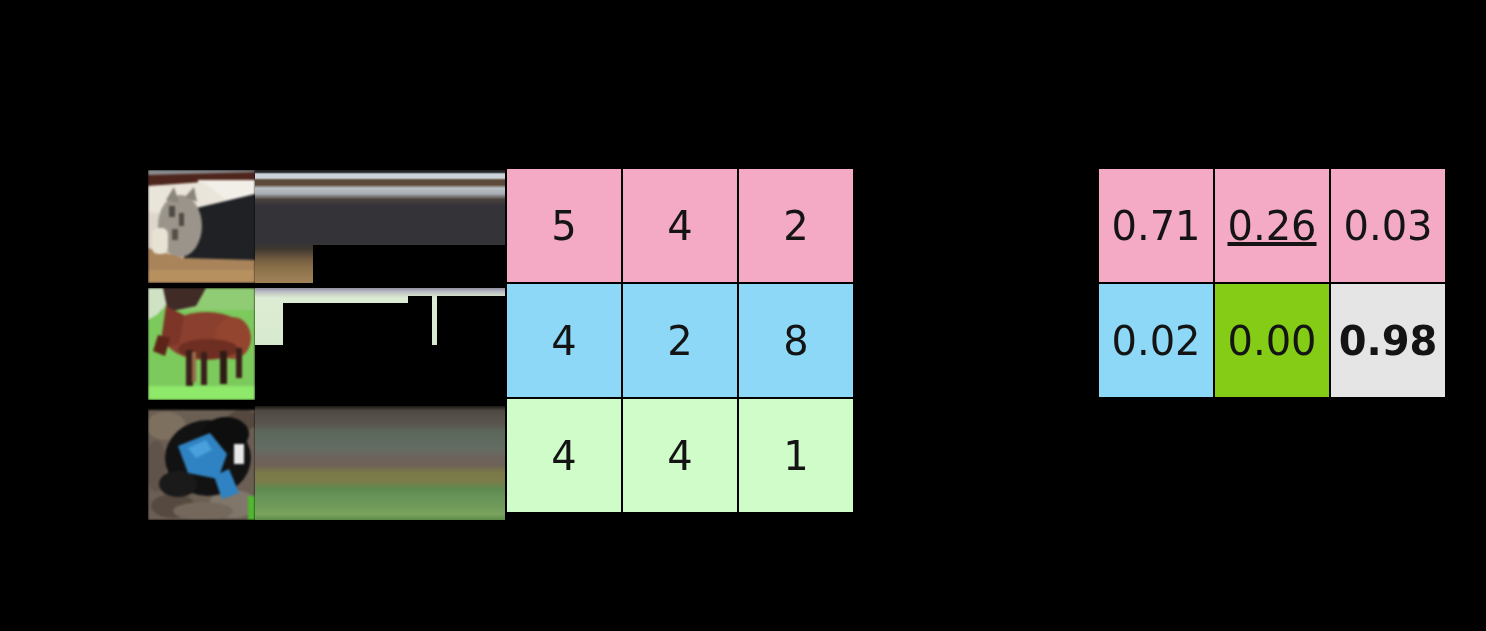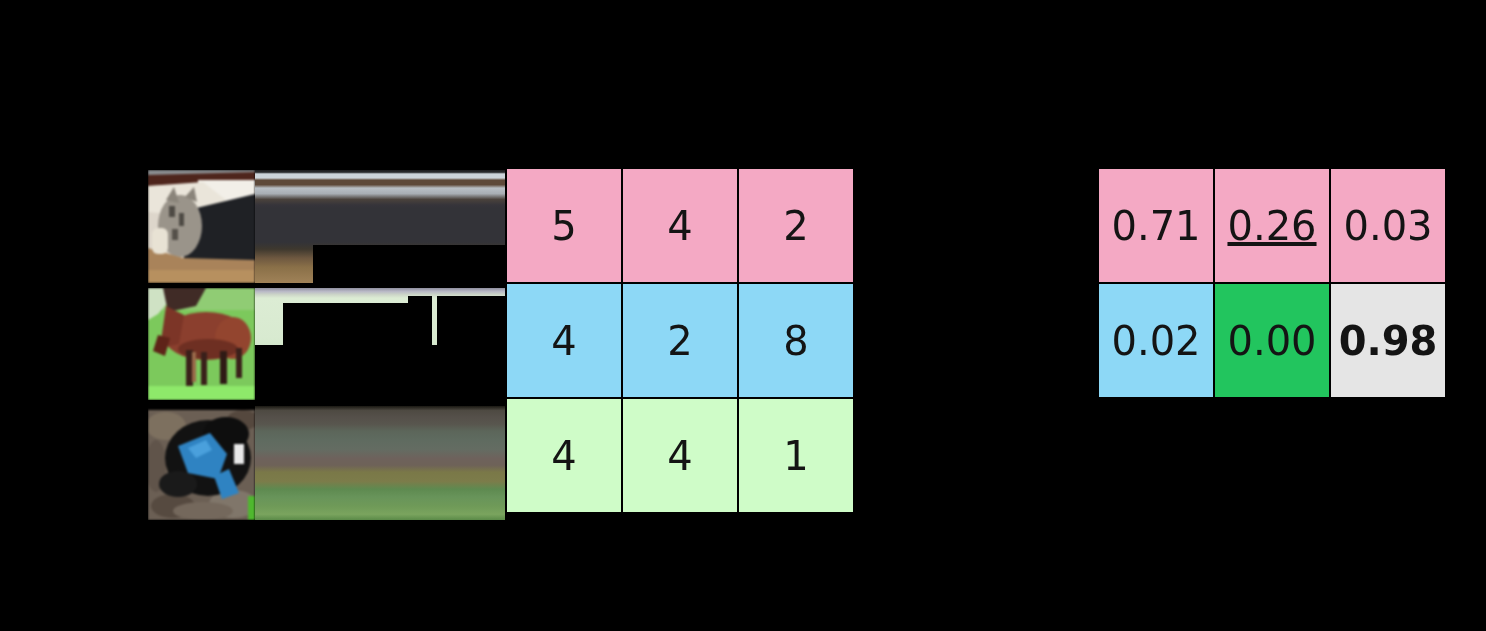--- a/index.html
+++ b/index.html
@@ -190,19 +190,19 @@
 
   <table class="grid t-probs">
     <tbody>
         <tr>
       <td style="background-color: rgb(244, 169, 196);">0.71</td>
       <td style="background-color: rgb(244, 169, 196); text-decoration: underline;">0.26</td>
       <td style="background-color: rgb(244, 169, 196);">0.03</td>
     </tr>
     <tr>
       <td style="background-color: rgb(141, 216, 246);">0.02</td>
-      <td style="background-color: #22c55e; text-align: center;">0.00</td>
+      <td style="background-color: #84cc16; text-align: center;">0.00</td>
       <td style="background-color: #e5e5e5; font-weight: bold;">0.98</td>
     </tr>
   </tbody>
     </table>
 
 </div>
 
 </body></html>

